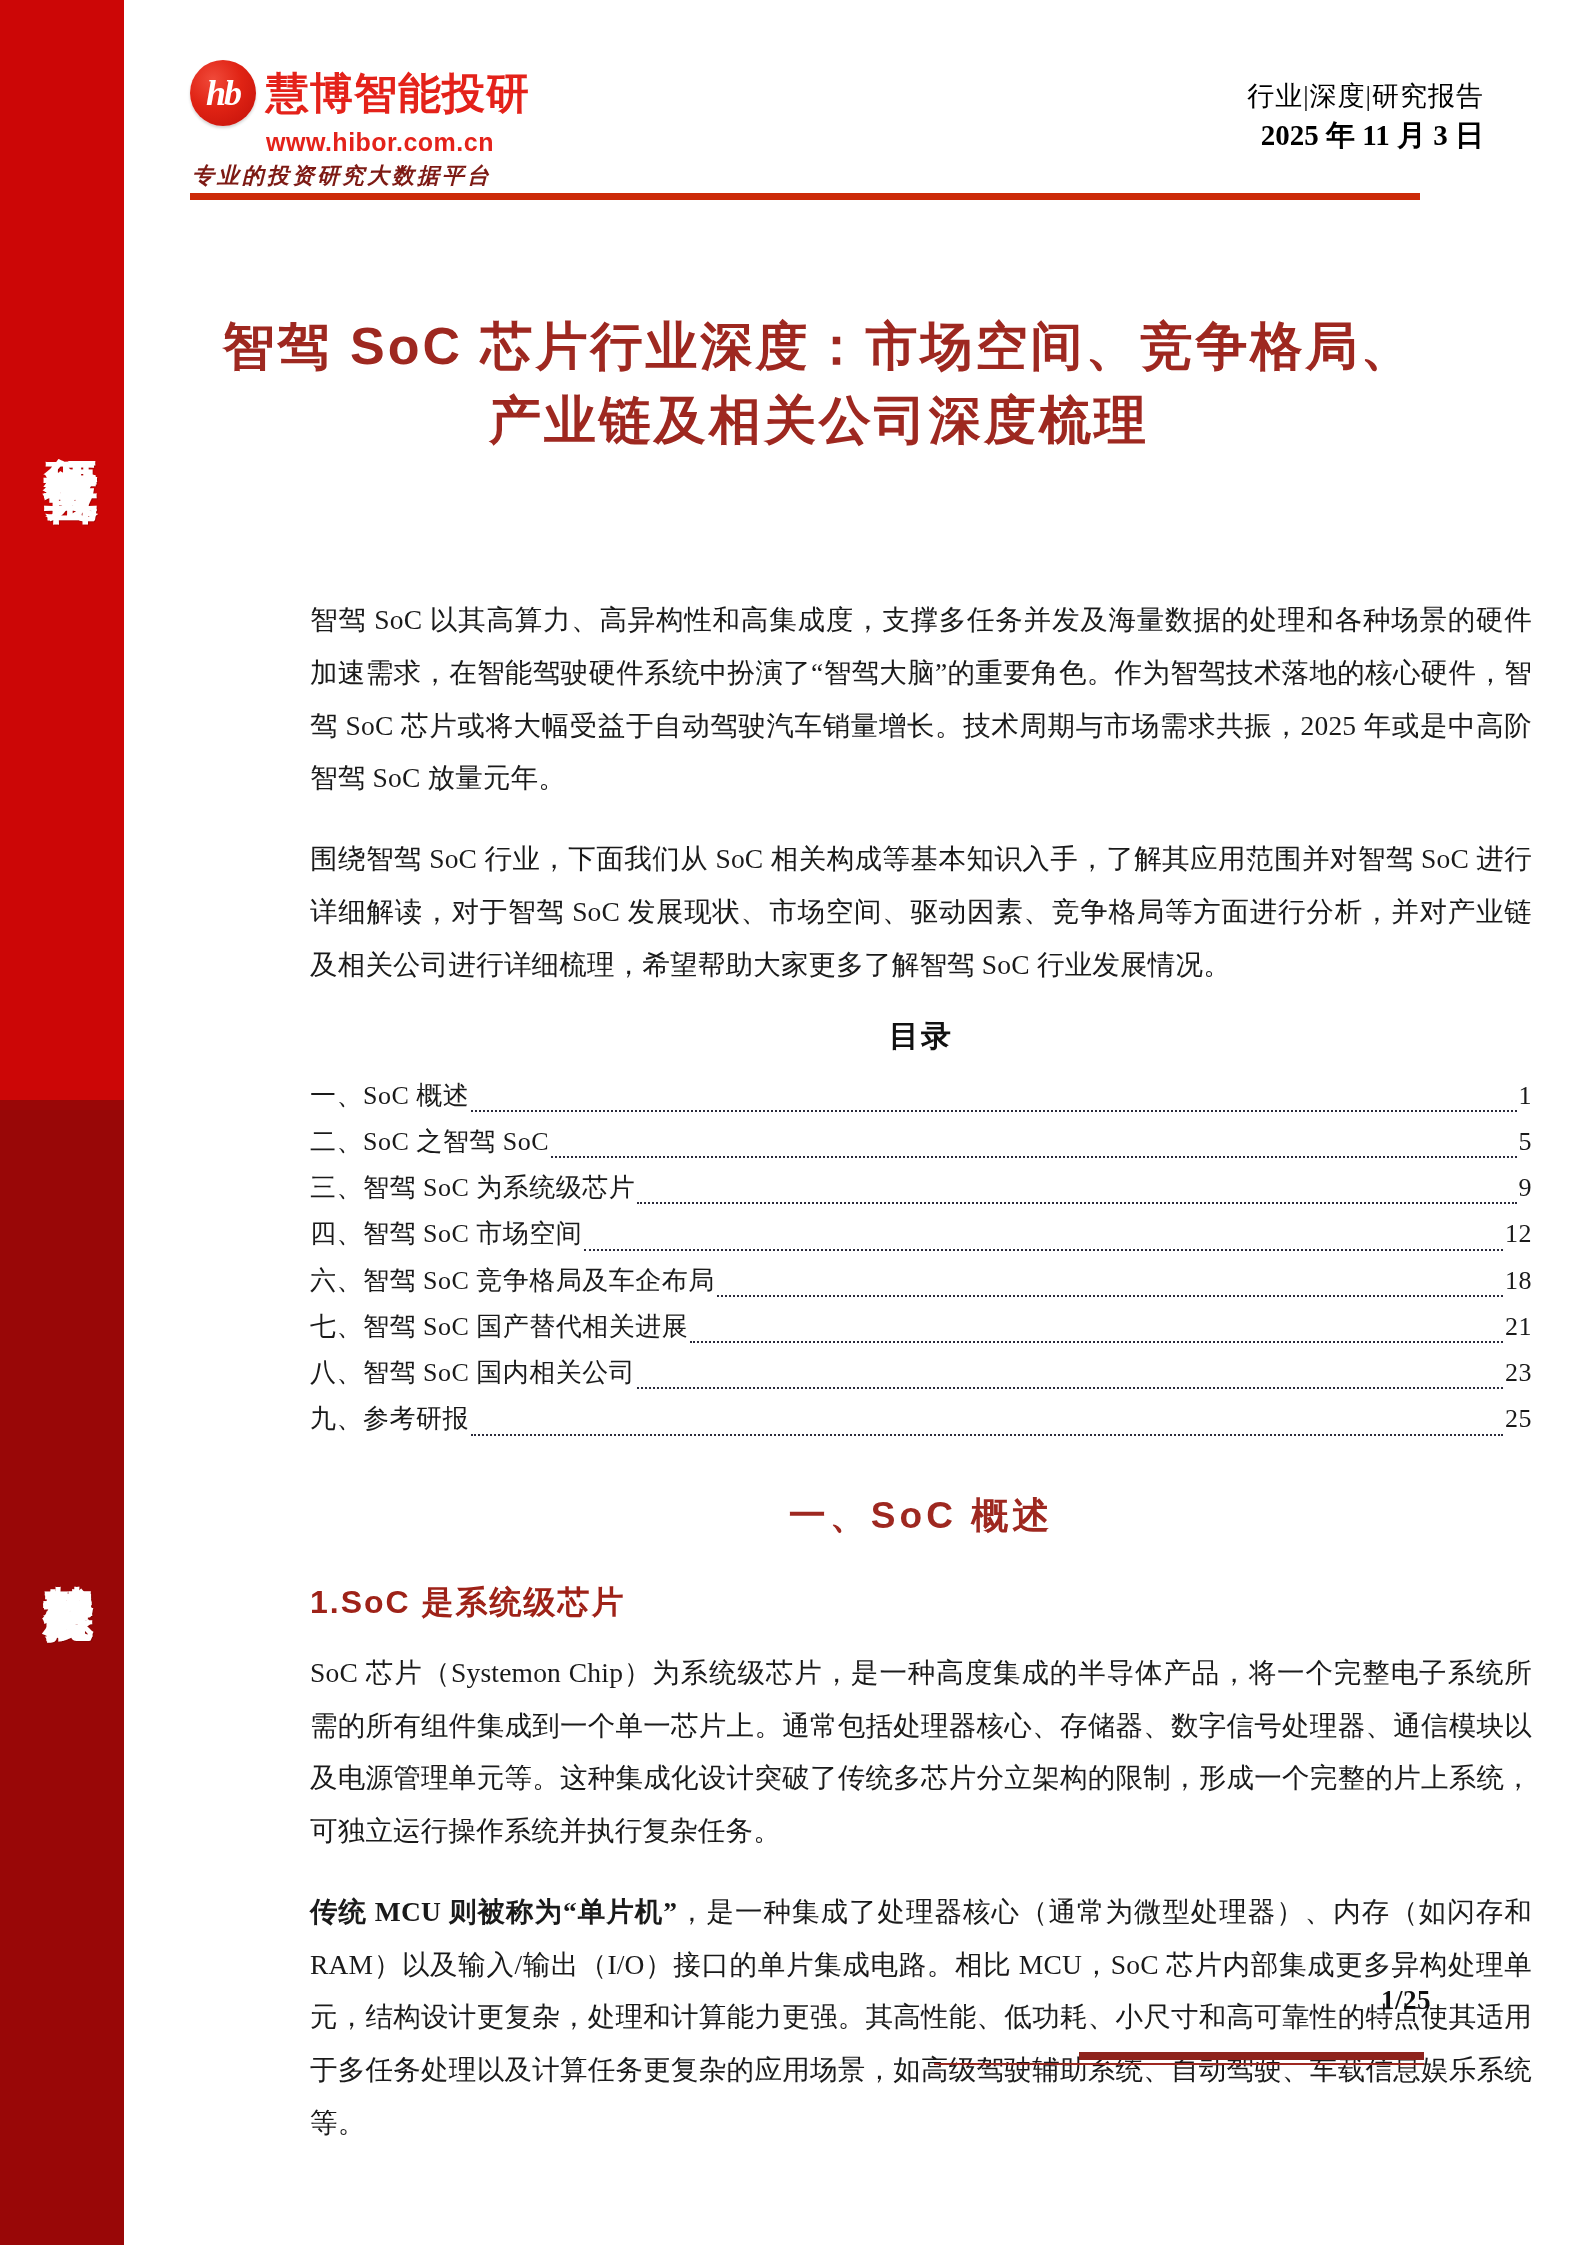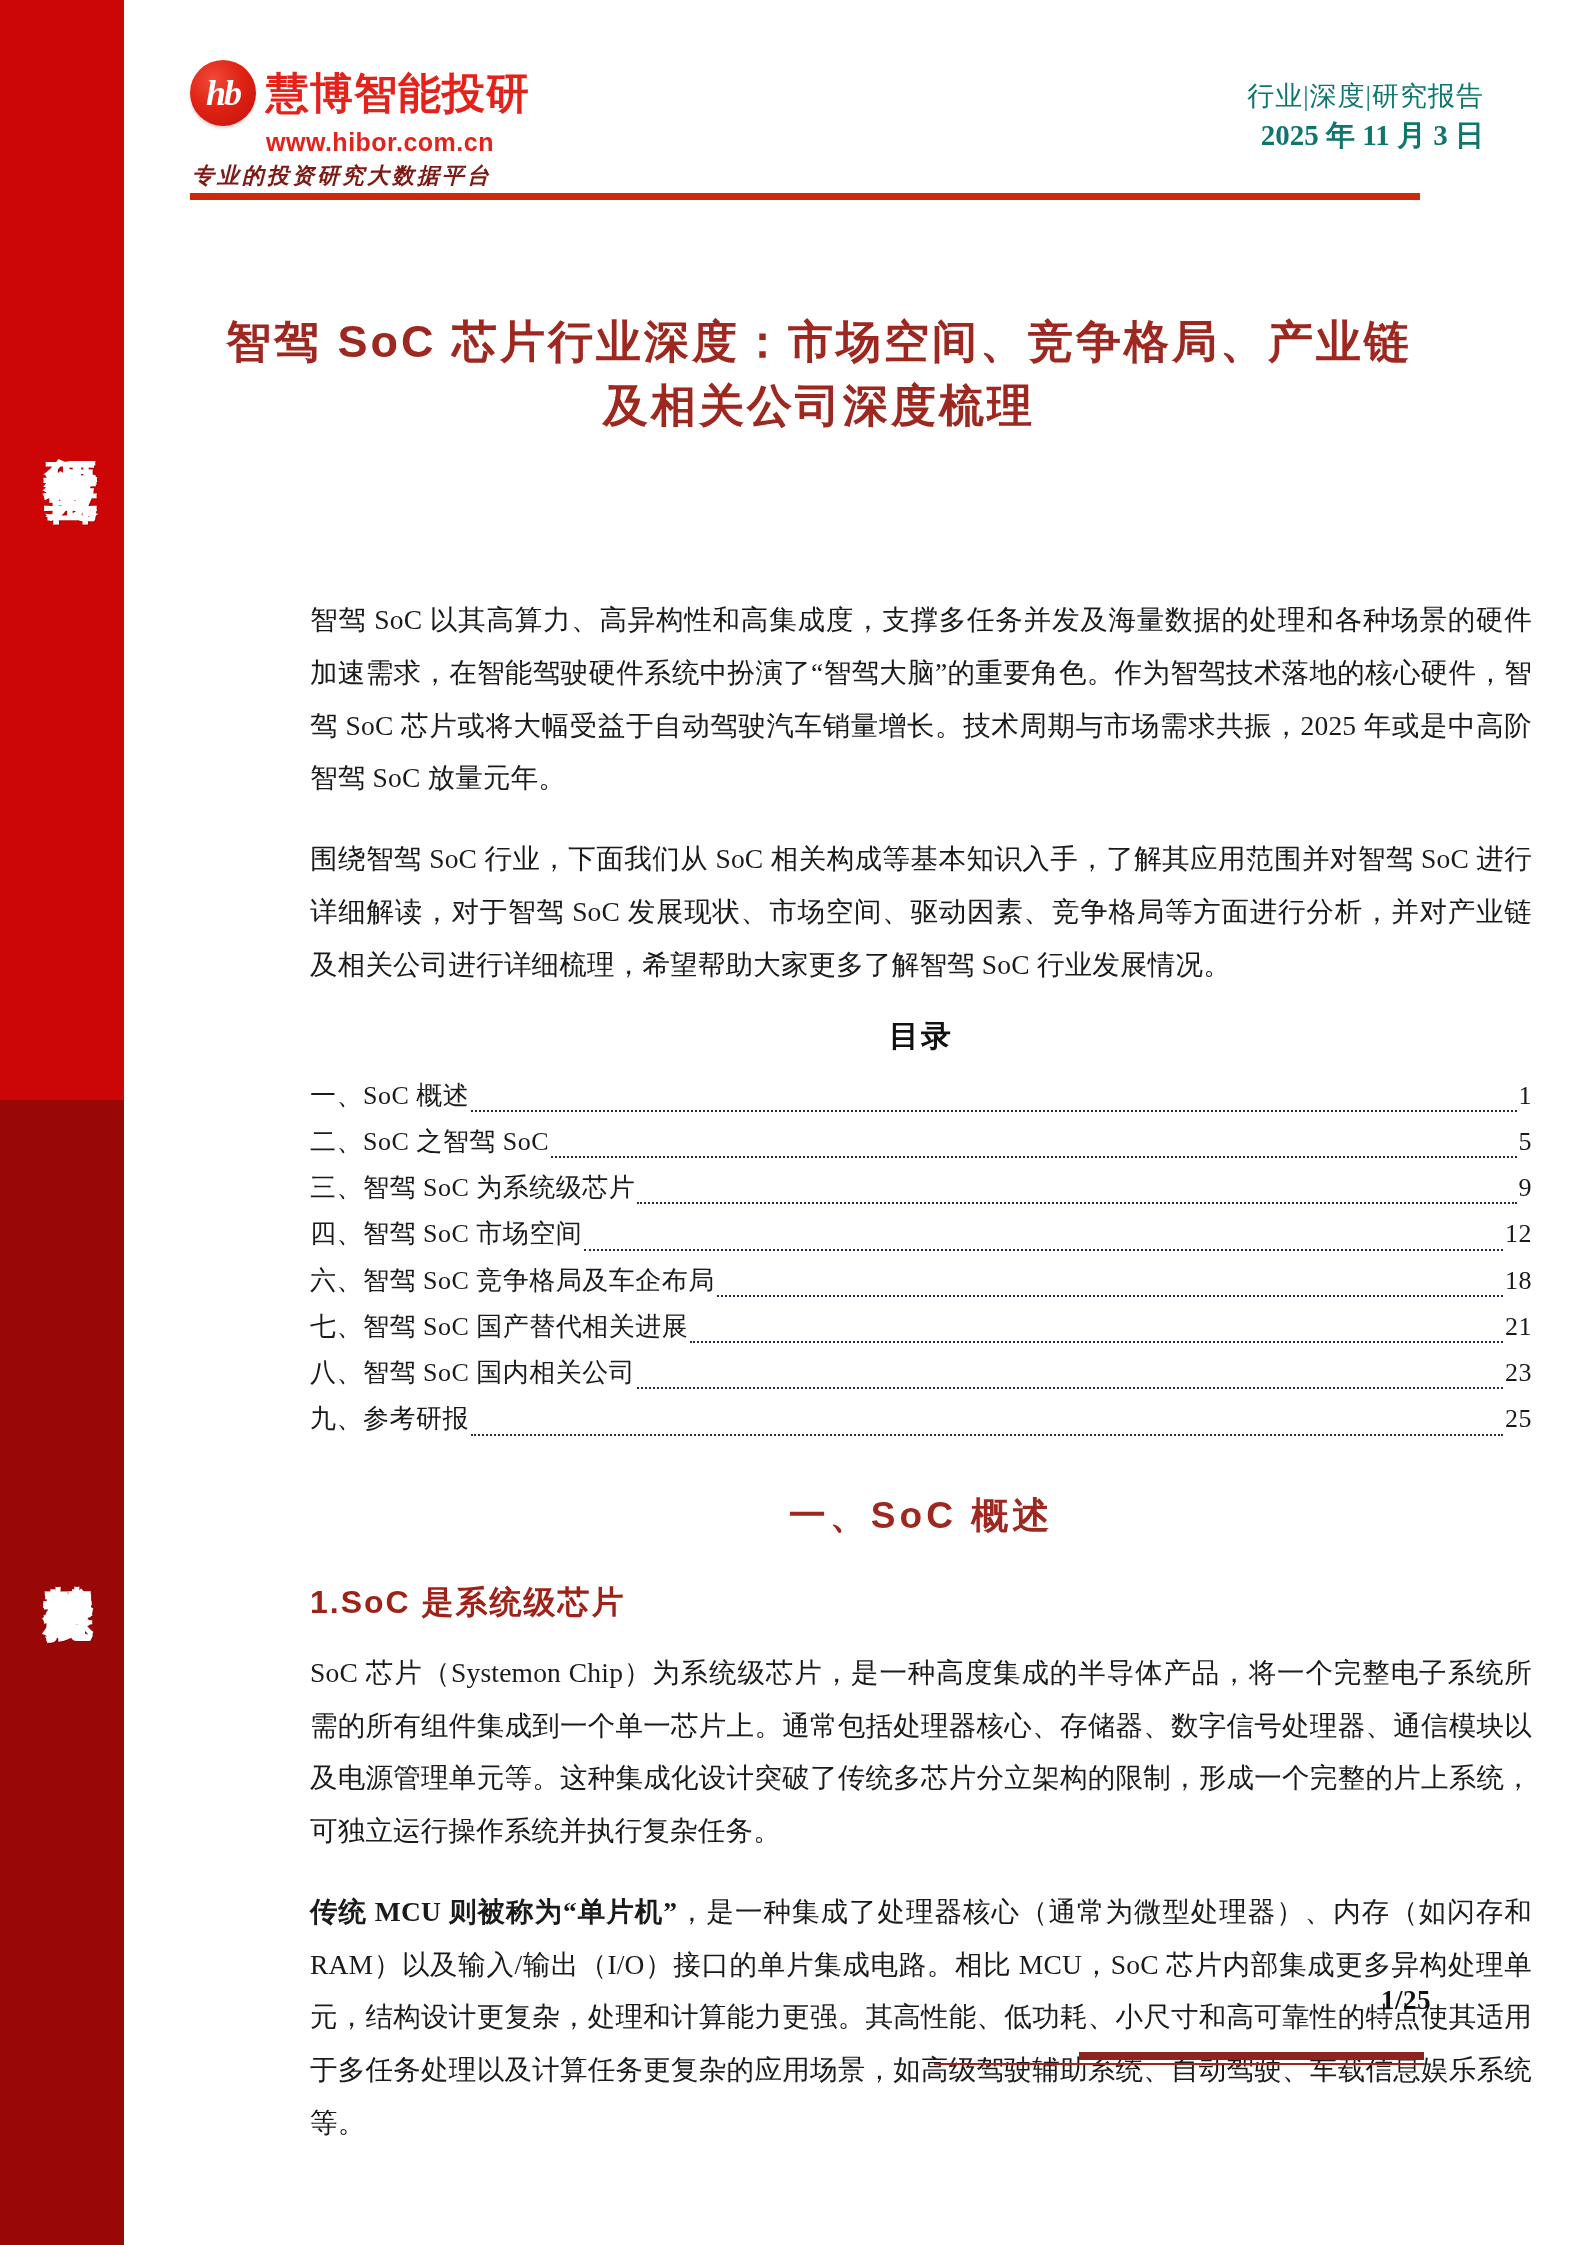--- a/index.html
+++ b/index.html
@@ -126,21 +126,21 @@
     font-size: 22px;
     letter-spacing: 3px;
     margin-top: 4px;
     margin-left: 2px;
   }
   .header-right {
     position: absolute;
     right: 2px;
     top: 18px;
     text-align: right;
-    color: #0f766e;
+    color: #000000;
   }
   .header-kicker {
     font-size: 27px;
     letter-spacing: 1px;
     line-height: 1.35;
   }
   .header-date {
     font-size: 29px;
     font-weight: bold;
     line-height: 1.35;
@@ -158,21 +158,21 @@
   
   .doc-title {
     position: absolute;
     left: 80px;
     top: 310px;
     width: 1230px;
     text-align: center;
     color: #9e2820;
     font-family: "Liberation Sans", "DejaVu Sans", sans-serif;
     font-weight: bold;
-    font-size: 45px;
+    font-size: 52px;
     line-height: 1.42;
     letter-spacing: 3px;
   }
 
   
   .body-col {
     position: absolute;
     left: 186px;
     top: 594px;
     width: 1222px;

